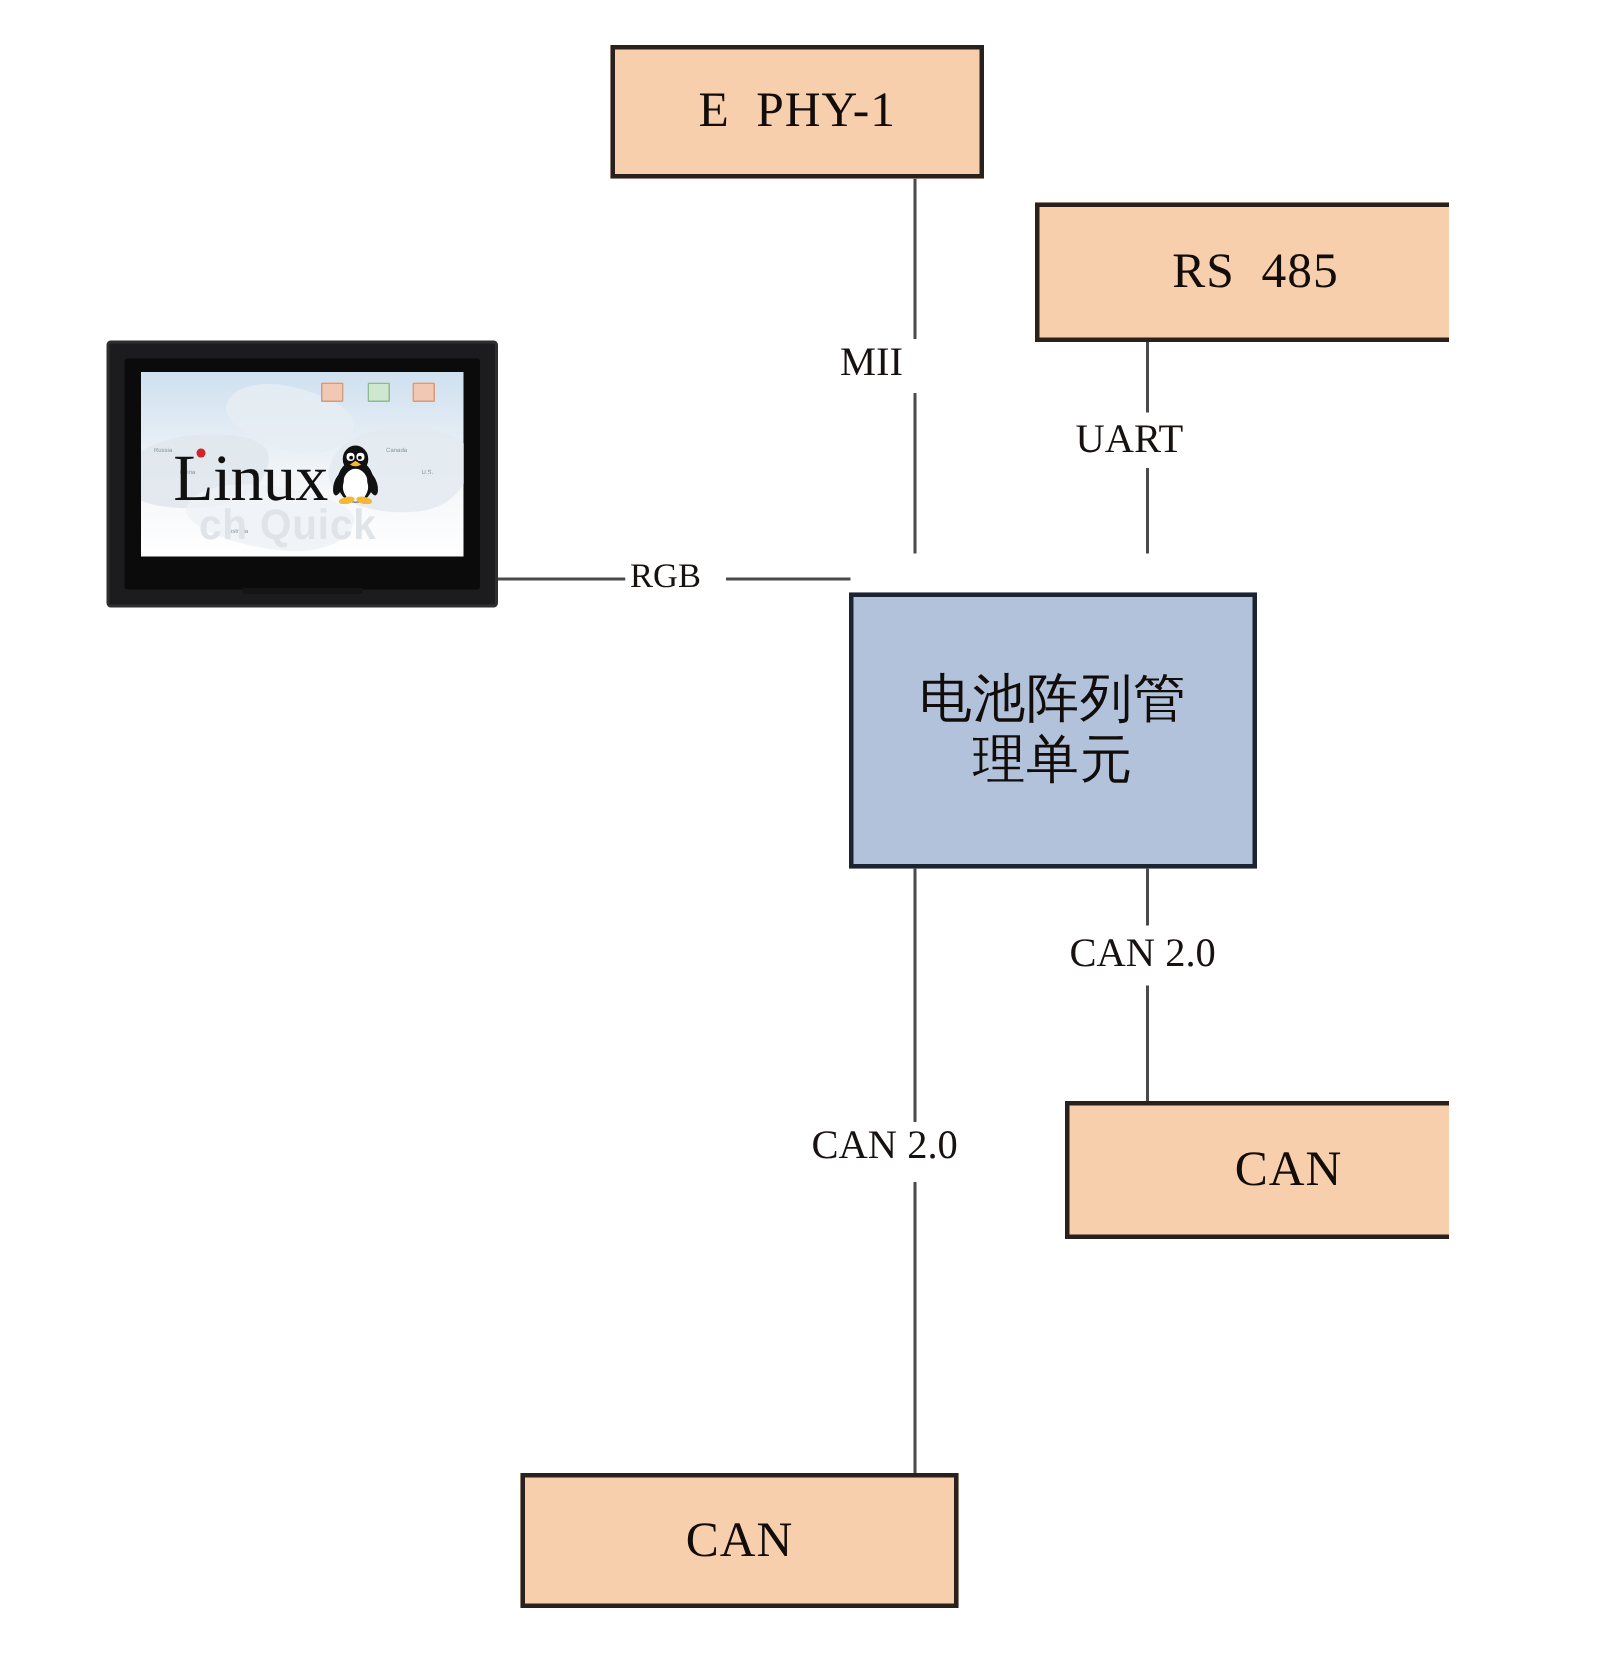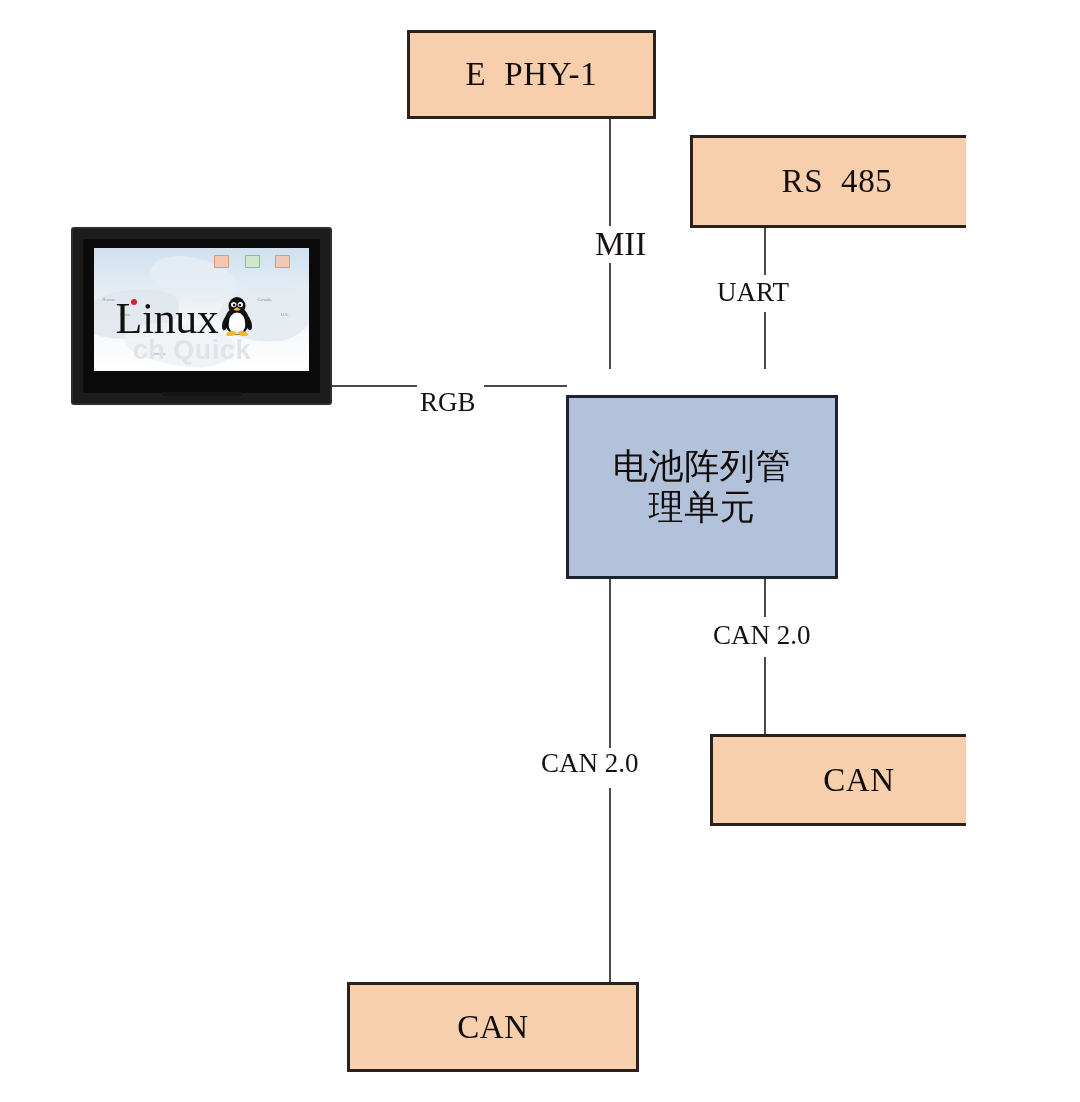--- a/index.html
+++ b/index.html
@@ -205,25 +205,25 @@
   </div>
 
   <div class="node orange" style="left:710px; top:734px; width:298px; height:92px; font-size:33px;">
     <span class="node-label">CAN</span>
   </div>
 
   <div class="node orange" style="left:347px; top:982px; width:292px; height:90px; font-size:33px;">
     <span class="node-label">CAN</span>
   </div>
 
-  <div class="edge-label" style="left:592px; top:226px; font-size:33px;">MII</div>
+  <div class="edge-label" style="left:557px; top:226px; font-size:27px;">MII</div>
 
   <div class="edge-label" style="left:714px; top:277px; font-size:27px;">UART</div>
 
-  <div class="edge-label" style="left:417px; top:370px; font-size:27px;margin-top:17px;">RGB</div>
+  <div class="edge-label" style="left:417px; top:370px; font-size:23px;">RGB</div>
 
   <div class="edge-label" style="left:710px; top:620px; font-size:27px;">CAN 2.0</div>
 
   <div class="edge-label" style="left:538px; top:748px; font-size:27px;">CAN 2.0</div>
 
   <div id="monitor" style="left:71px; top:227px; width:261px; height:178px;">
     <div id="monitor-inner">
       <div id="screen">
 
         <div class="map-blob b1"></div>

